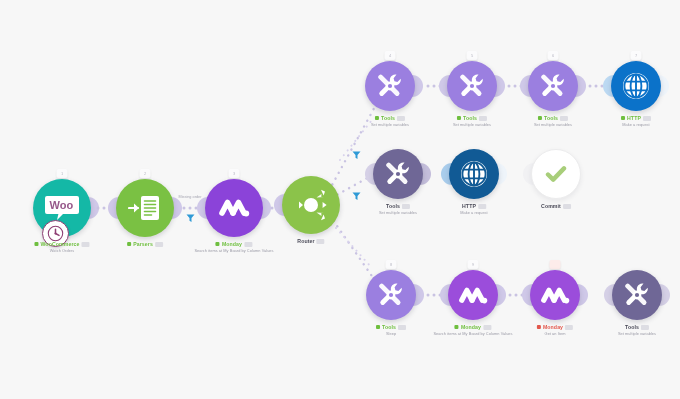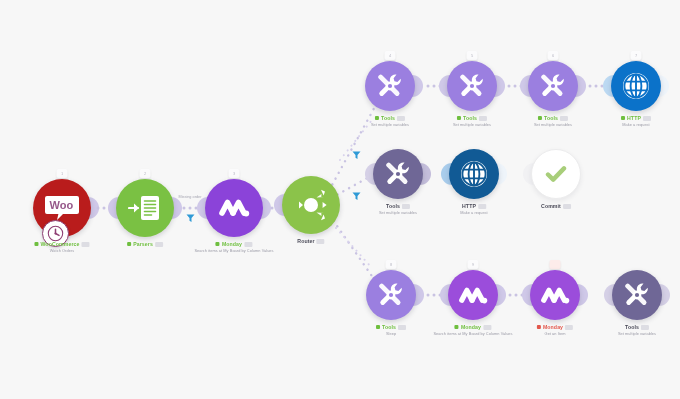--- a/index.html
+++ b/index.html
@@ -204,21 +204,21 @@
     </g>
     <g stroke="#d8d2ec" stroke-width="2" stroke-linecap="round" fill="none" stroke-dasharray="0.1 6">
       <path d="M340 160 L372 120"></path>
       <path d="M336 228 L372 268"></path>
     </g>
   </svg>
 
   <div class="node big" style="left:62px; top:208px;">
     <div class="seq-badge">1</div>
     <div class="ear right"></div>
-    <div class="bubble" style="background:#b91c1c;">
+    <div class="bubble" style="background:#14b8a6;">
       <svg class="icon-svg" width="34" height="30" viewBox="0 0 34 30" aria-hidden="true">
         <path d="M2 3 h30 a2 2 0 0 1 2 2 v14 a2 2 0 0 1 -2 2 h-14 l-6 6 l1.4 -6 H2 a2 2 0 0 1 -2 -2 V5 a2 2 0 0 1 2 -2 z" fill="#ffffff"></path>
         <g fill="#96588a" font-family="Liberation Sans" font-size="11" font-weight="bold">
           <text x="4.5" y="16">Woo</text>
         </g>
       </svg>
     </div>
     <div class="clock-badge">
       <svg class="icon-svg" width="17" height="17" viewBox="0 0 17 17" aria-hidden="true">
         <circle cx="8.5" cy="8.5" r="7.2" fill="#ffffff" stroke="#8e3f74" stroke-width="1.1"></circle>

